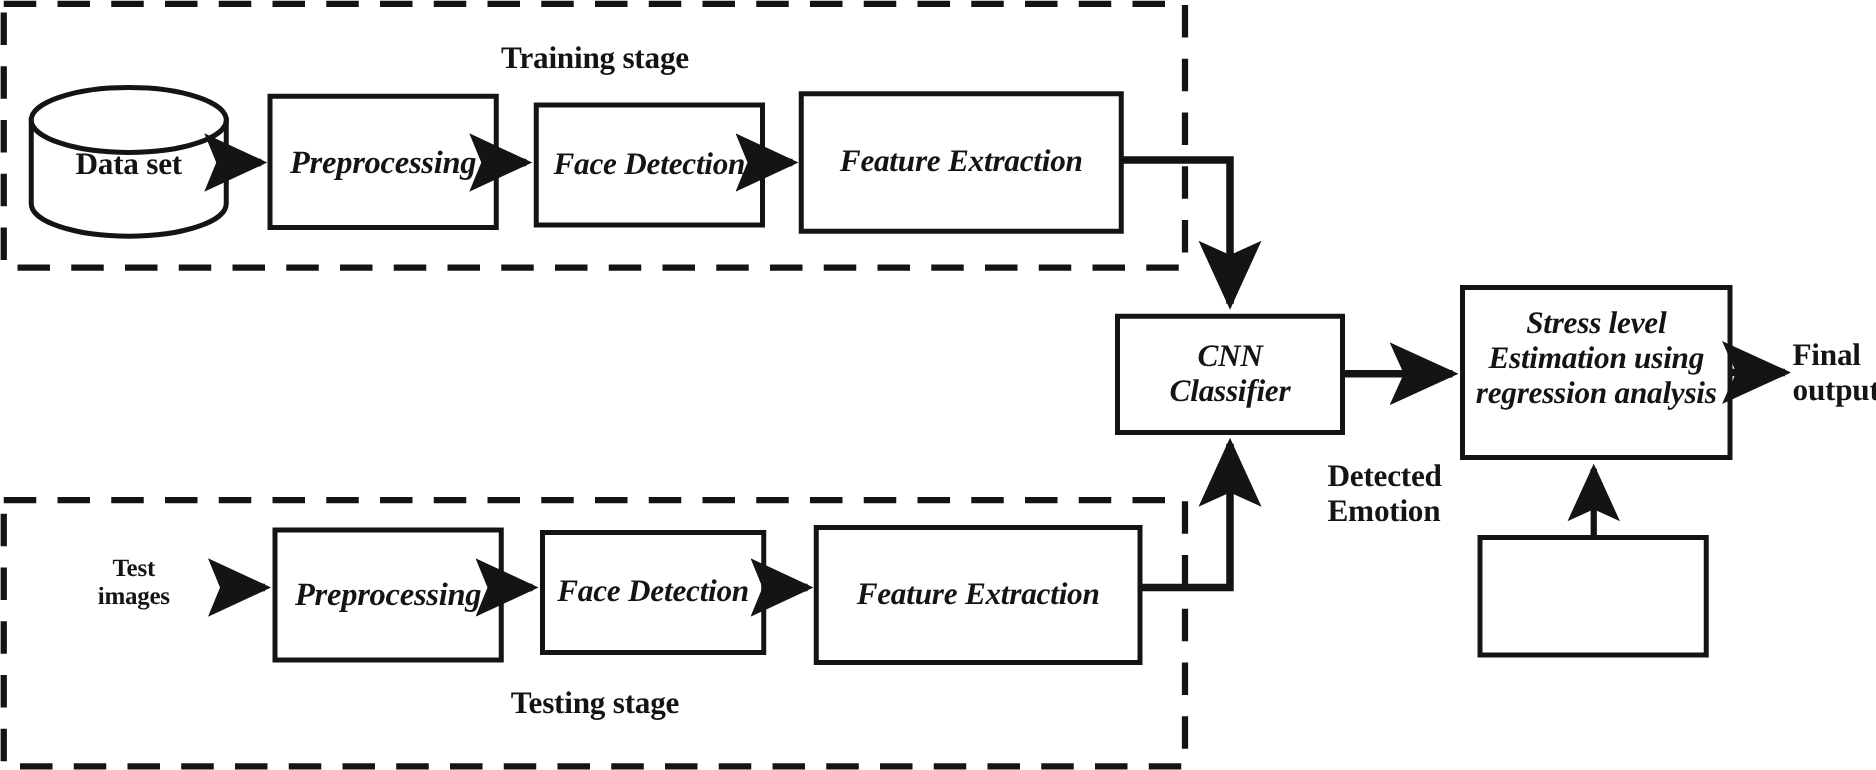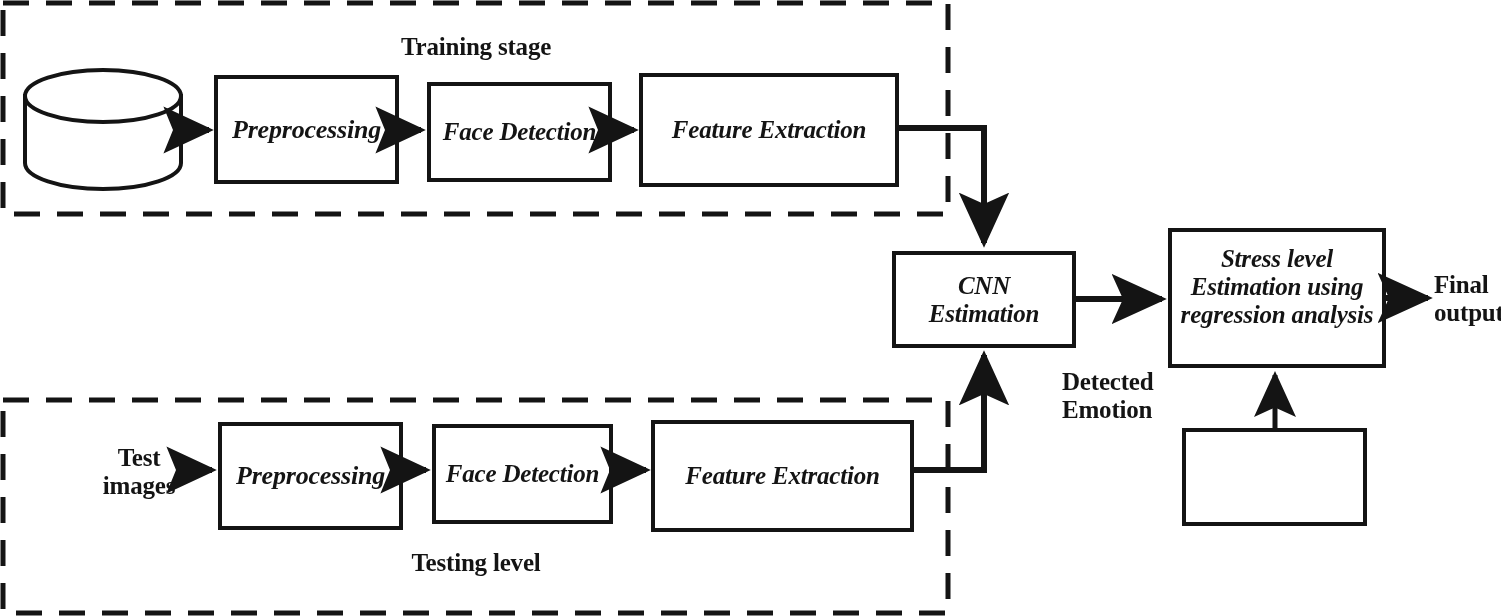--- a/index.html
+++ b/index.html
@@ -92,40 +92,41 @@
 
     <line x1="1385" y1="298" x2="1428" y2="298" stroke="#141414" stroke-width="6" marker-end="url(#ahs)"></line>
 
     <rect x="1184" y="430" width="181" height="94" fill="#ffffff" stroke="#141414" stroke-width="4"></rect>
 
     <line x1="1275" y1="429" x2="1275" y2="375" stroke="#141414" stroke-width="5" marker-end="url(#ahs)"></line>
   </svg>
 
   <div class="lbl" style="left:371px; top:33px; width:210px; font-size:25px;">Training stage</div>
 
+  <div class="lbl" style="left:25px; top:118px; width:156px; font-size:25px;">Data set</div>
 
   <div class="lbl box-label" style="left:216px; top:77px; width:181px; height:105px; font-size:26px;">Preprocessing</div>
 
   <div class="lbl box-label" style="left:429px; top:84px; width:181px; height:96px; font-size:25px;">Face Detection</div>
 
   <div class="lbl box-label" style="left:641px; top:75px; width:256px; height:110px; font-size:25px;">Feature Extraction</div>
 
-  <div class="lbl" style="left:76px; top:444px; width:126px; font-size:25px;">Test
+  <div class="lbl" style="left:44px; top:444px; width:126px; font-size:20px;">Test
 images</div>
 
   <div class="lbl box-label" style="left:220px; top:424px; width:181px; height:104px; font-size:26px;">Preprocessing</div>
 
   <div class="lbl box-label" style="left:434px; top:426px; width:177px; height:96px; font-size:25px;">Face Detection</div>
 
   <div class="lbl box-label" style="left:653px; top:422px; width:259px; height:108px; font-size:25px;">Feature Extraction</div>
 
-  <div class="lbl" style="left:371px; top:549px; width:210px; font-size:25px;">Testing level</div>
+  <div class="lbl" style="left:371px; top:549px; width:210px; font-size:25px;">Testing stage</div>
 
   <div class="lbl box-label" style="left:894px; top:253px; width:180px; height:93px; font-size:25px;">CNN
-Estimation</div>
+Classifier</div>
 
   <div class="lbl" style="left:1062px; top:368px; width:120px; font-size:25px; text-align:left;">Detected
 Emotion</div>
 
   <div class="lbl box-label" style="left:1170px; top:228px; width:214px; height:118px; font-size:25px;">Stress level
 Estimation using
 regression analysis</div>
 
 
   <div class="lbl" style="left:1434px; top:271px; width:72px; font-size:25px; text-align:left;">Final

